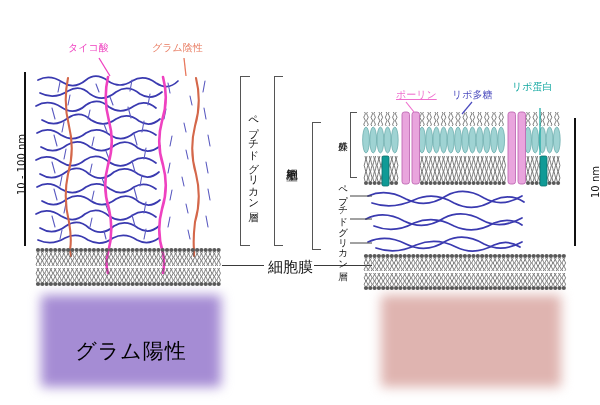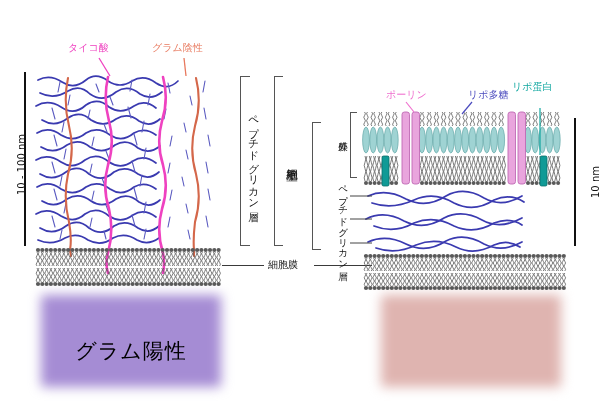--- a/index.html
+++ b/index.html
@@ -419,21 +419,21 @@
 
   <div class="bracket" style="left:240px;top:76px;width:9px;height:168px;"></div>
   <div class="lbl vert" style="left:247px;top:108px;font-size:10.5px;color:#111;">ペプチドグリカン層</div>
 
   <div class="bracket" style="left:274px;top:76px;width:8px;height:168px;"></div>
   <div class="lbl vert" style="left:284px;top:160px;font-size:11.5px;color:#111;">細胞壁</div>
 
   <div class="bracket" style="left:312px;top:122px;width:8px;height:126px;"></div>
 
   <div class="hline" style="left:222px;top:265px;width:42px;"></div>
-  <div class="lbl" style="left:268px;top:258px;font-size:10px;color:#111;">細胞膜</div>
+  <div class="lbl" style="left:268px;top:258px;font-size:15px;color:#111;">細胞膜</div>
   <div class="hline" style="left:314px;top:265px;width:58px;"></div>
 
   <svg class="abs" style="left:330px;top:0px;" width="270" height="300" viewBox="0 0 270 300">
 
     <g id="gn-outer">
         <circle cx="36" cy="183" r="2" fill="#595959"></circle>
         <path d="M35 156 Q36.6 159.125 35 162.25 Q33.4 165.375 35 168.5 Q36.6 171.625 35 174.75 Q33.4 177.875 35 181" stroke="#595959" stroke-width="0.8" fill="none"></path>
         <path d="M37 156 Q35.4 159.125 37 162.25 Q38.6 165.375 37 168.5 Q35.4 171.625 37 174.75 Q38.6 177.875 37 181" stroke="#595959" stroke-width="0.8" fill="none"></path>
         <circle cx="40.3" cy="183" r="2" fill="#595959"></circle>
         <path d="M39.3 156 Q40.9 159.125 39.3 162.25 Q37.699999999999996 165.375 39.3 168.5 Q40.9 171.625 39.3 174.75 Q37.699999999999996 177.875 39.3 181" stroke="#595959" stroke-width="0.8" fill="none"></path>
@@ -918,22 +918,22 @@
   <div class="lbl vert" style="left:336px;top:134px;font-size:9.5px;color:#111;">外膜</div>
   <div class="bracket" style="left:350px;top:112px;width:6px;height:64px;"></div>
 
   <div class="lbl vert" style="left:336px;top:178px;font-size:9.5px;color:#111;">ペプチドグリカン層</div>
   <svg class="abs" style="left:0;top:0;" width="600" height="300">
     <path d="M350 196 L372 196" stroke="#444" stroke-width="1" fill="none"></path>
     <path d="M350 219 L372 219" stroke="#444" stroke-width="1" fill="none"></path>
     <path d="M350 243 L372 243" stroke="#444" stroke-width="1" fill="none"></path>
   </svg>
 
-  <div class="lbl" style="left:386px;top:88px;color:#ef6fce;">ポーリン</div>
-  <div class="lbl" style="left:452px;top:88px;color:#4b4bbe;margin-left:16px;">リポ多糖</div>
+  <div class="lbl" style="left:396px;top:88px;color:#ef6fce;text-decoration:underline;">ポーリン</div>
+  <div class="lbl" style="left:452px;top:88px;color:#4b4bbe;">リポ多糖</div>
   <div class="lbl" style="left:512px;top:80px;color:#11a7a0;">リポ蛋白</div>
 
   <svg class="abs" style="left:0;top:0;" width="600" height="180">
     <path d="M406 102 L414 112" stroke="#ef6fce" stroke-width="1.2" fill="none"></path>
     <path d="M472 102 L462 114" stroke="#4b4bbe" stroke-width="1.2" fill="none"></path>
     <path d="M540 108 L540 155" stroke="#11a7a0" stroke-width="1.2" fill="none"></path>
   </svg>
 
   <div class="scalebar" style="left:574px;top:118px;height:128px;"></div>
   <div class="lbl rot90" style="left:590px;top:198px;font-size:10px;color:#111;">10 nm</div>

